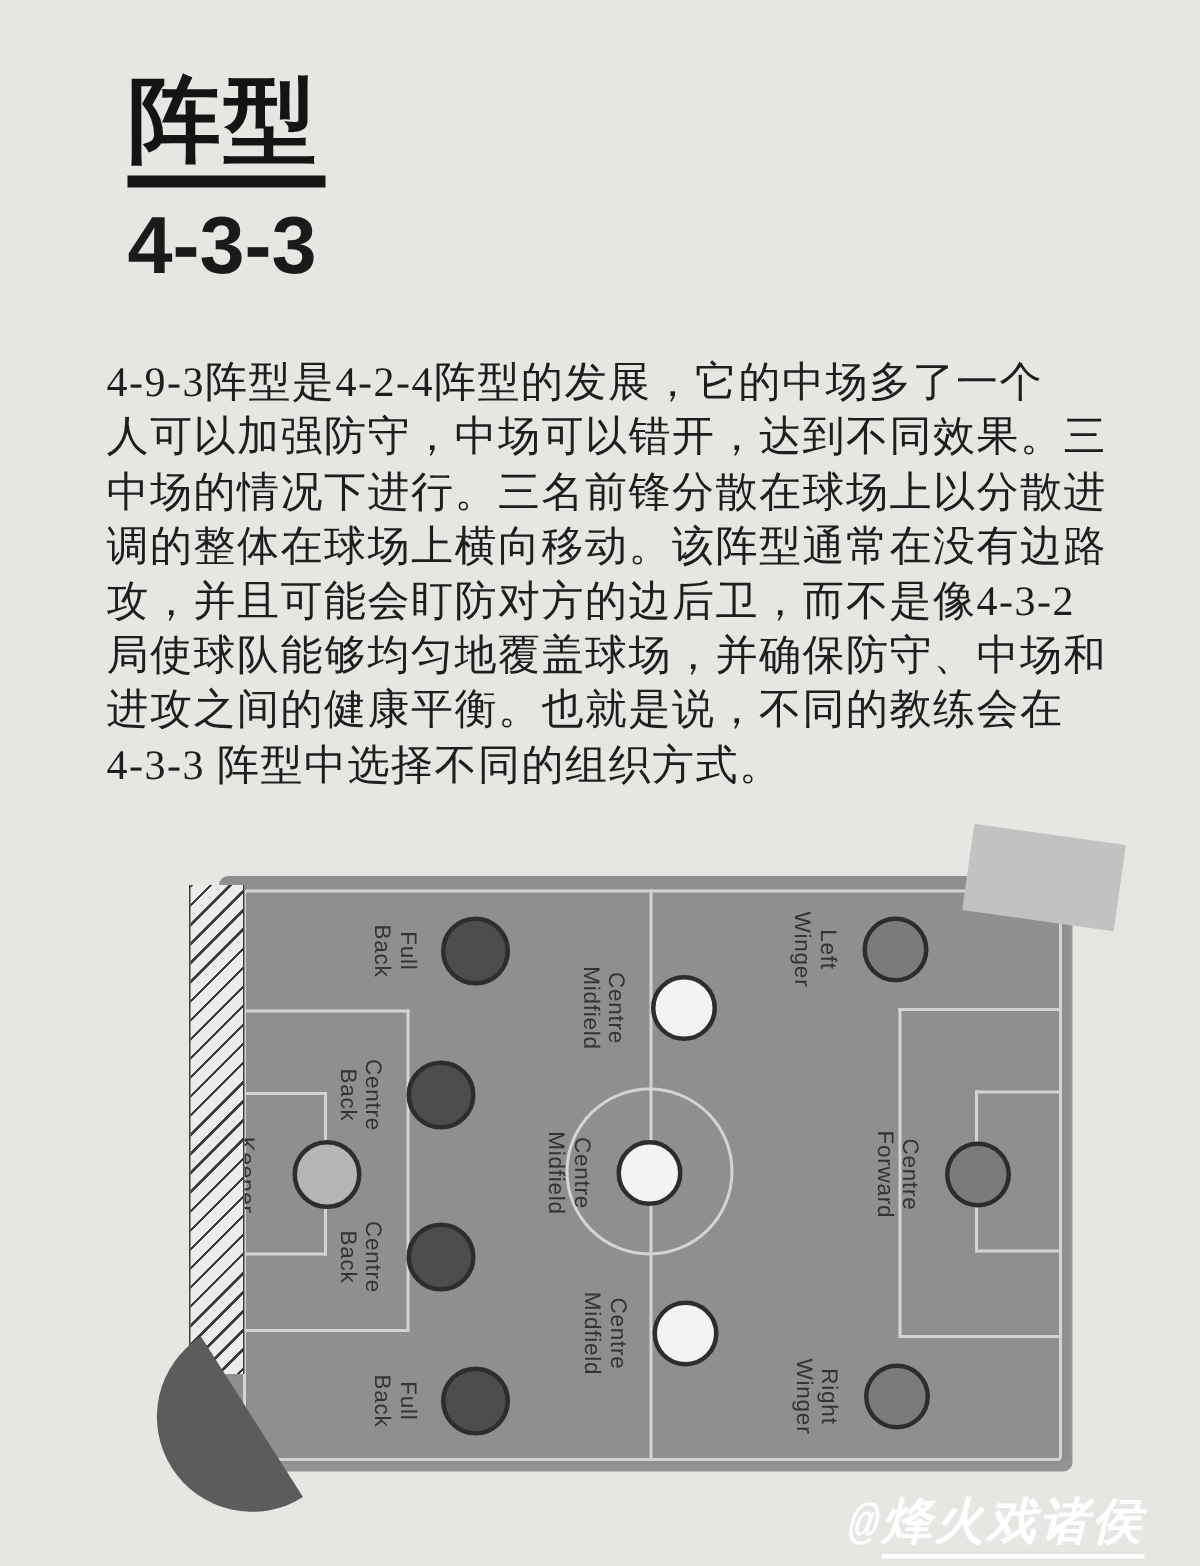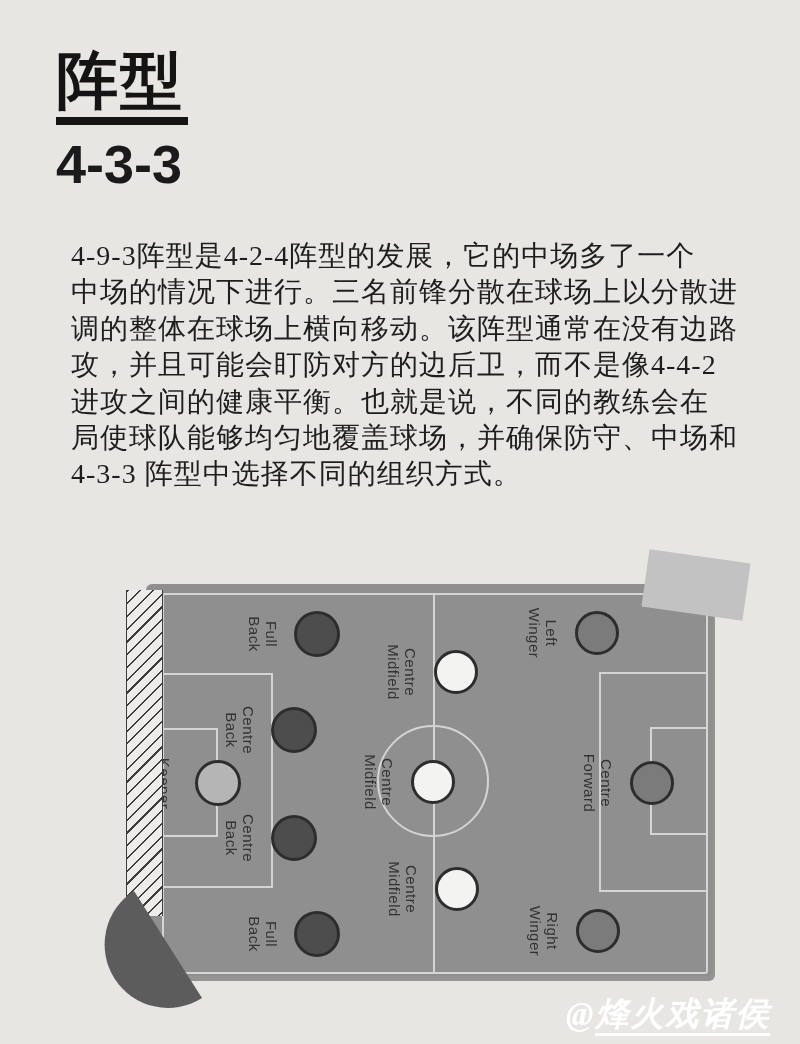--- a/index.html
+++ b/index.html
@@ -2,21 +2,21 @@
 <html><head>
 <meta charset="utf-8">
 <style>
   html,body{margin:0;padding:0;}
   .page{
     position:relative;width:800px;height:1044px;overflow:hidden;
     background:var(--bg,#e7e6e3);
     font-family:"Liberation Sans",sans-serif;
   }
   
-  .header{position:absolute;left:56px;top:48px;}
+  .header{position:absolute;left:85px;top:48px;}
   .title{
     display:inline-block;font-size:62px;line-height:1.05;font-weight:900;
     color:#141414;letter-spacing:2px;
     border-bottom:8px solid #141414;padding:0 4px 4px 0;margin:0;
     font-family:"Liberation Sans",sans-serif;
   }
   .formation{
     font-size:54px;font-weight:bold;color:#1a1a1a;letter-spacing:0px;
     margin-top:12px;line-height:1;
   }
@@ -61,43 +61,44 @@
     border-left:1.6px solid #3c3c3c;border-right:1.6px solid #3c3c3c;
   }
   .quarter{position:absolute;left:100px;top:878px;width:112px;height:132px;z-index:5;}
   .tape{
     position:absolute;left:645px;top:556px;width:102px;height:58px;z-index:6;
     background:var(--tape,#c2c2c2);transform:rotate(8deg);
   }
   
   .watermark{
     position:absolute;left:566px;top:992px;z-index:7;
-    color:#ffffff;font-family:Liberation Serif, serif;
+    color:#ffffff;font-family:Liberation Mono, monospace;
     font-size:33px;font-weight:bold;font-style:italic;letter-spacing:2px;
     white-space:nowrap;
   }
   .wm-name{border-bottom:3px solid #ffffff;padding-bottom:1px;}
 </style>
 </head>
 <body>
 
 <div class="page" style="--bg: #e7e6e3; --pitch: #8f8f8f; --line: #d5d4d2; --tape: #c2c2c2;">
 
   <div class="header">
     <h1 class="title">阵型</h1>
     <div class="formation">4-3-3</div>
   </div>
 
   <div class="article">
       <div class="tline">4-9-3阵型是4-2-4阵型的发展，它的中场多了一个</div>
+      <div class="tline">人可以加强防守，中场可以错开，达到不同效果。三</div>
       <div class="tline">中场的情况下进行。三名前锋分散在球场上以分散进</div>
       <div class="tline">调的整体在球场上横向移动。该阵型通常在没有边路</div>
-      <div class="tline">攻，并且可能会盯防对方的边后卫，而不是像4-4-2</div>
+      <div class="tline">攻，并且可能会盯防对方的边后卫，而不是像4-3-2</div>
+      <div class="tline">局使球队能够均匀地覆盖球场，并确保防守、中场和</div>
       <div class="tline">进攻之间的健康平衡。也就是说，不同的教练会在</div>
-      <div class="tline">局使球队能够均匀地覆盖球场，并确保防守、中场和</div>
       <div class="tline">4-3-3 阵型中选择不同的组织方式。</div>
     </div>
 
   <div class="pitch">
     <div class="mark m-boundary"></div>
     <div class="mark m-halfway"></div>
     <div class="mark m-center"></div>
     <div class="mark m-pen-left"></div>
     <div class="mark m-goal-left"></div>
     <div class="mark m-pen-right"></div>

